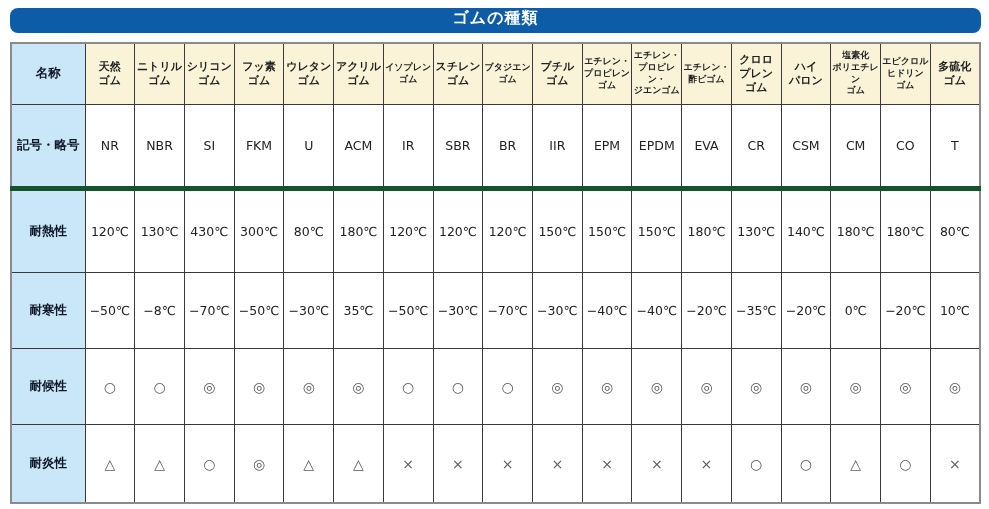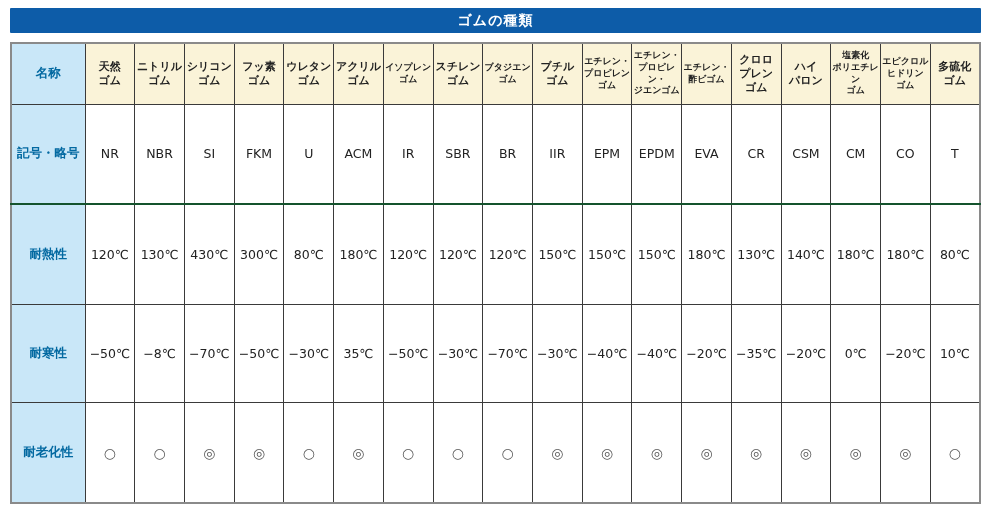--- a/index.html
+++ b/index.html
@@ -17,26 +17,25 @@
   }
   .title-bar {
     position: absolute;
     left: 10px;
     top: 8px;
     width: 971px;
     height: 25px;
     background: #0d5ca8;
     color: #ffffff;
     display: flex;
-    align-items: center;
     justify-content: center;
-    font-size: 14px;
+    font-size: 16px;
     font-weight: bold;
     letter-spacing: 1px;
-    border-radius: 1px;
+    border-radius: 8px;
   }
   table.rubber-table {
     position: absolute;
     left: 10px;
     top: 42px;
     width: 971px;
     height: 462px;
     border-collapse: collapse;
     table-layout: fixed;
     border: 2px solid #8a8a8a;
@@ -47,41 +46,41 @@
     vertical-align: middle;
     padding: 0;
     overflow: hidden;
   }
   .rubber-table thead tr { height: 61px; }
   .corner-col { width: 74px; }
   .row-label {
     background: #c9e7f8;
     font-weight: bold;
     font-size: 12.5px;
-    color: #0369a1;
+    color: #0f172a;
   }
   .col-header {
     background: #faf3d8;
     font-weight: bold;
     font-size: 11px;
     line-height: 1.25;
     color: #222222;
   }
   .col-header.small { font-size: 9px; line-height: 1.3; }
   .value-cell {
     background: #ffffff;
     font-size: 12.5px;
     color: #222222;
   }
   .value-cell.mark {
     font-size: 14px;
     color: #5a5a5a;
   }
   tr.thick-bottom th, tr.thick-bottom td {
-    border-bottom: 2px solid #14532d;
+    border-bottom: 5px solid #14532d;
     margin-top: 22px;
   }
 </style>
 </head>
 <body>
 
 <div class="page">
   <div class="title-bar">
     <span>ゴムの種類</span>
   </div>
@@ -188,35 +187,56 @@
           <td class="value-cell">−40℃</td>
           <td class="value-cell">−40℃</td>
           <td class="value-cell">−20℃</td>
           <td class="value-cell">−35℃</td>
           <td class="value-cell">−20℃</td>
           <td class="value-cell">0℃</td>
           <td class="value-cell">−20℃</td>
           <td class="value-cell">10℃</td>
         </tr>
         <tr>
-          <th class="row-label">耐老化性</th>
-          <td class="value-cell mark">○</td>
-          <td class="value-cell mark">○</td>
-          <td class="value-cell mark">◎</td>
-          <td class="value-cell mark">◎</td>
-          <td class="value-cell mark">○</td>
-          <td class="value-cell mark">◎</td>
-          <td class="value-cell mark">○</td>
-          <td class="value-cell mark">○</td>
-          <td class="value-cell mark">○</td>
-          <td class="value-cell mark">◎</td>
-          <td class="value-cell mark">◎</td>
-          <td class="value-cell mark">◎</td>
-          <td class="value-cell mark">◎</td>
-          <td class="value-cell mark">◎</td>
-          <td class="value-cell mark">◎</td>
-          <td class="value-cell mark">◎</td>
-          <td class="value-cell mark">◎</td>
-          <td class="value-cell mark">○</td>
+          <th class="row-label">耐候性</th>
+          <td class="value-cell mark">○</td>
+          <td class="value-cell mark">○</td>
+          <td class="value-cell mark">◎</td>
+          <td class="value-cell mark">◎</td>
+          <td class="value-cell mark">◎</td>
+          <td class="value-cell mark">◎</td>
+          <td class="value-cell mark">○</td>
+          <td class="value-cell mark">○</td>
+          <td class="value-cell mark">○</td>
+          <td class="value-cell mark">◎</td>
+          <td class="value-cell mark">◎</td>
+          <td class="value-cell mark">◎</td>
+          <td class="value-cell mark">◎</td>
+          <td class="value-cell mark">◎</td>
+          <td class="value-cell mark">◎</td>
+          <td class="value-cell mark">◎</td>
+          <td class="value-cell mark">◎</td>
+          <td class="value-cell mark">◎</td>
+        </tr>
+        <tr>
+          <th class="row-label">耐炎性</th>
+          <td class="value-cell mark">△</td>
+          <td class="value-cell mark">△</td>
+          <td class="value-cell mark">○</td>
+          <td class="value-cell mark">◎</td>
+          <td class="value-cell mark">△</td>
+          <td class="value-cell mark">△</td>
+          <td class="value-cell mark">×</td>
+          <td class="value-cell mark">×</td>
+          <td class="value-cell mark">×</td>
+          <td class="value-cell mark">×</td>
+          <td class="value-cell mark">×</td>
+          <td class="value-cell mark">×</td>
+          <td class="value-cell mark">×</td>
+          <td class="value-cell mark">○</td>
+          <td class="value-cell mark">○</td>
+          <td class="value-cell mark">△</td>
+          <td class="value-cell mark">○</td>
+          <td class="value-cell mark">×</td>
         </tr>
       </tbody>
   </table>
 </div>
 
 </body></html>

